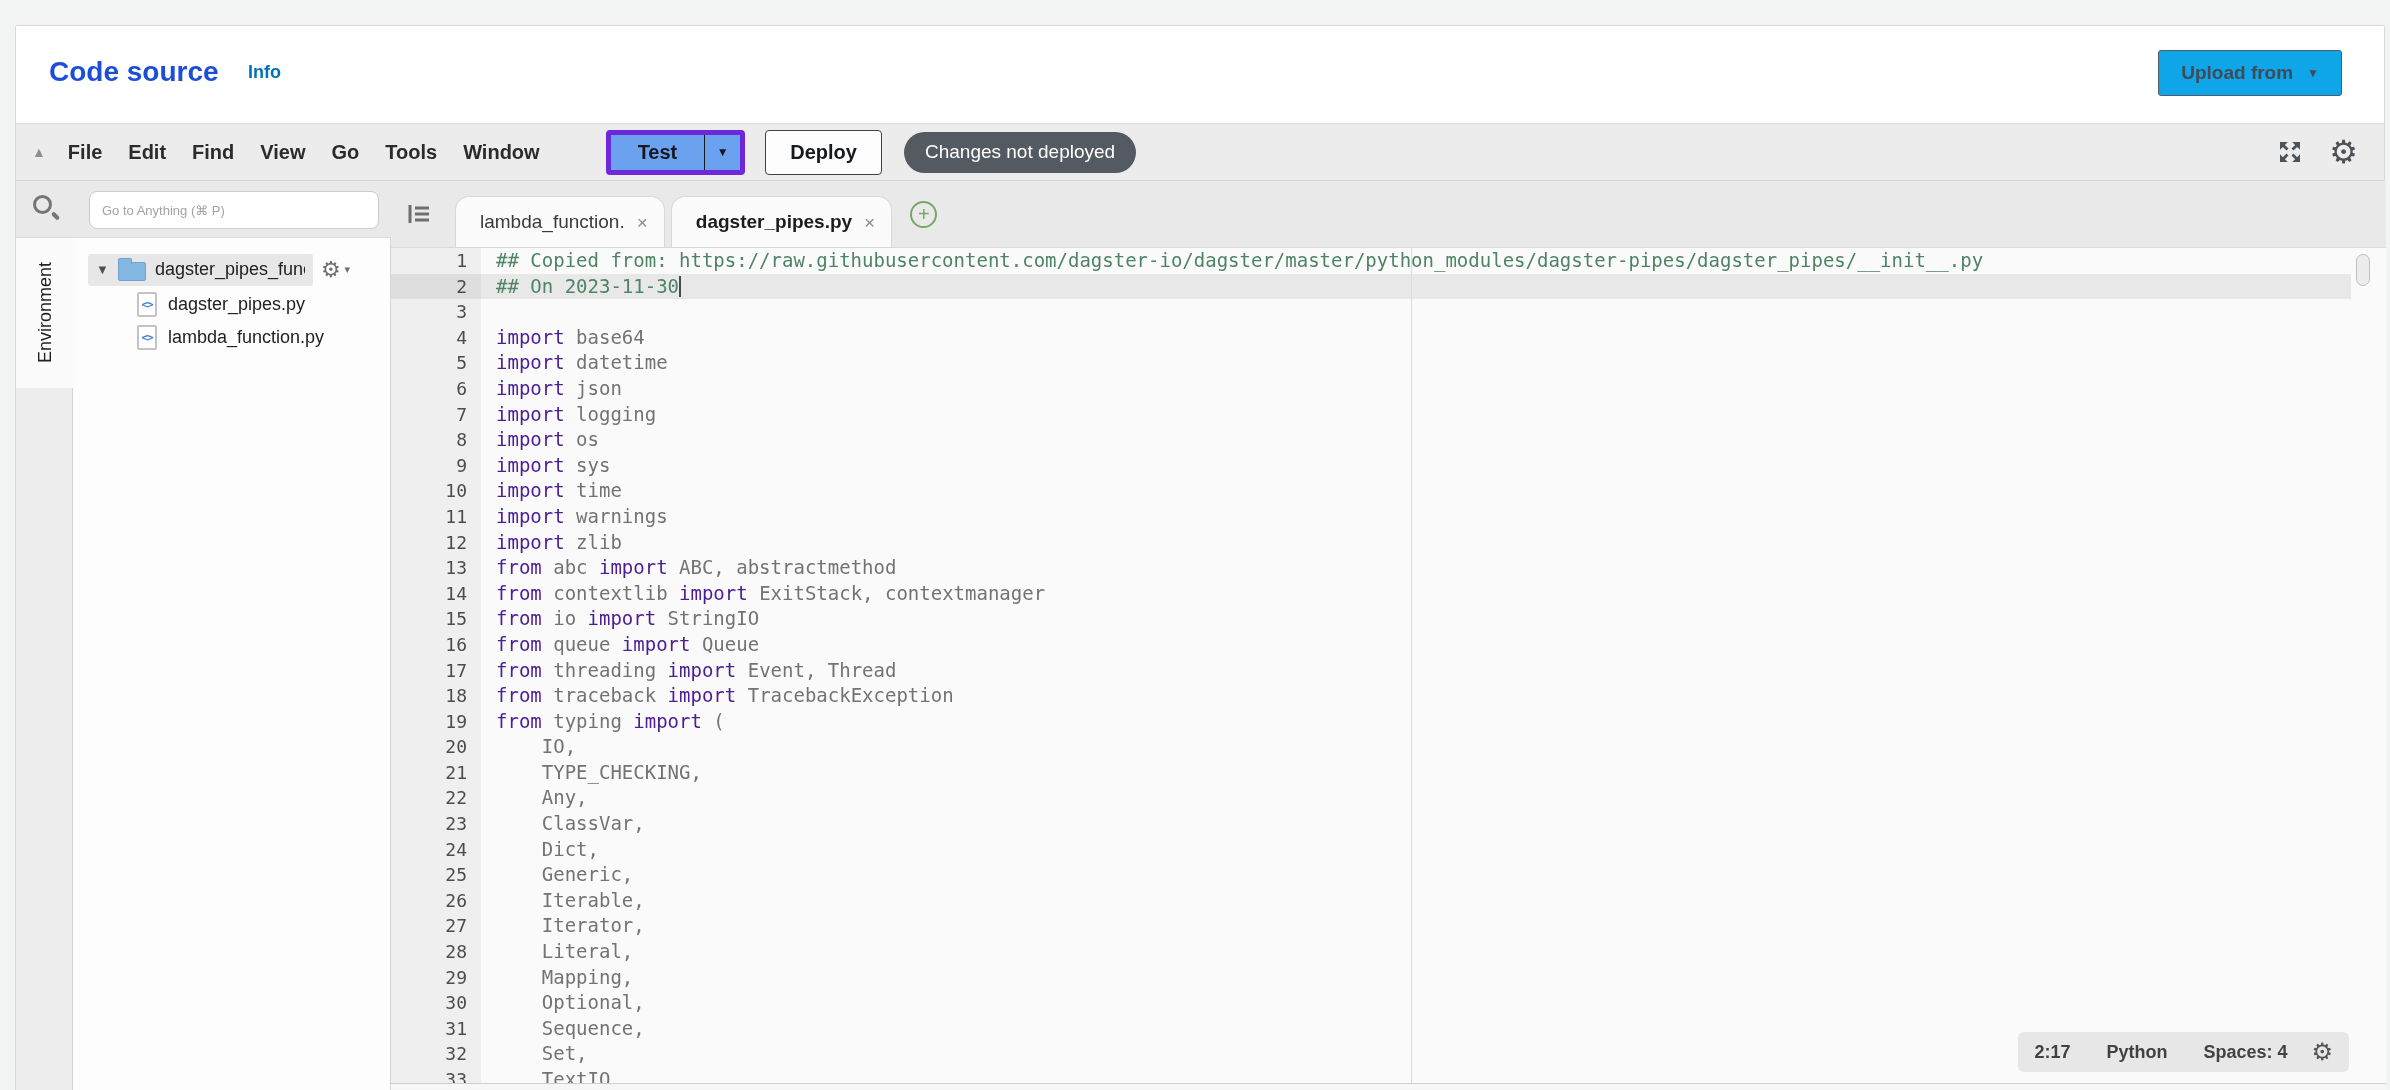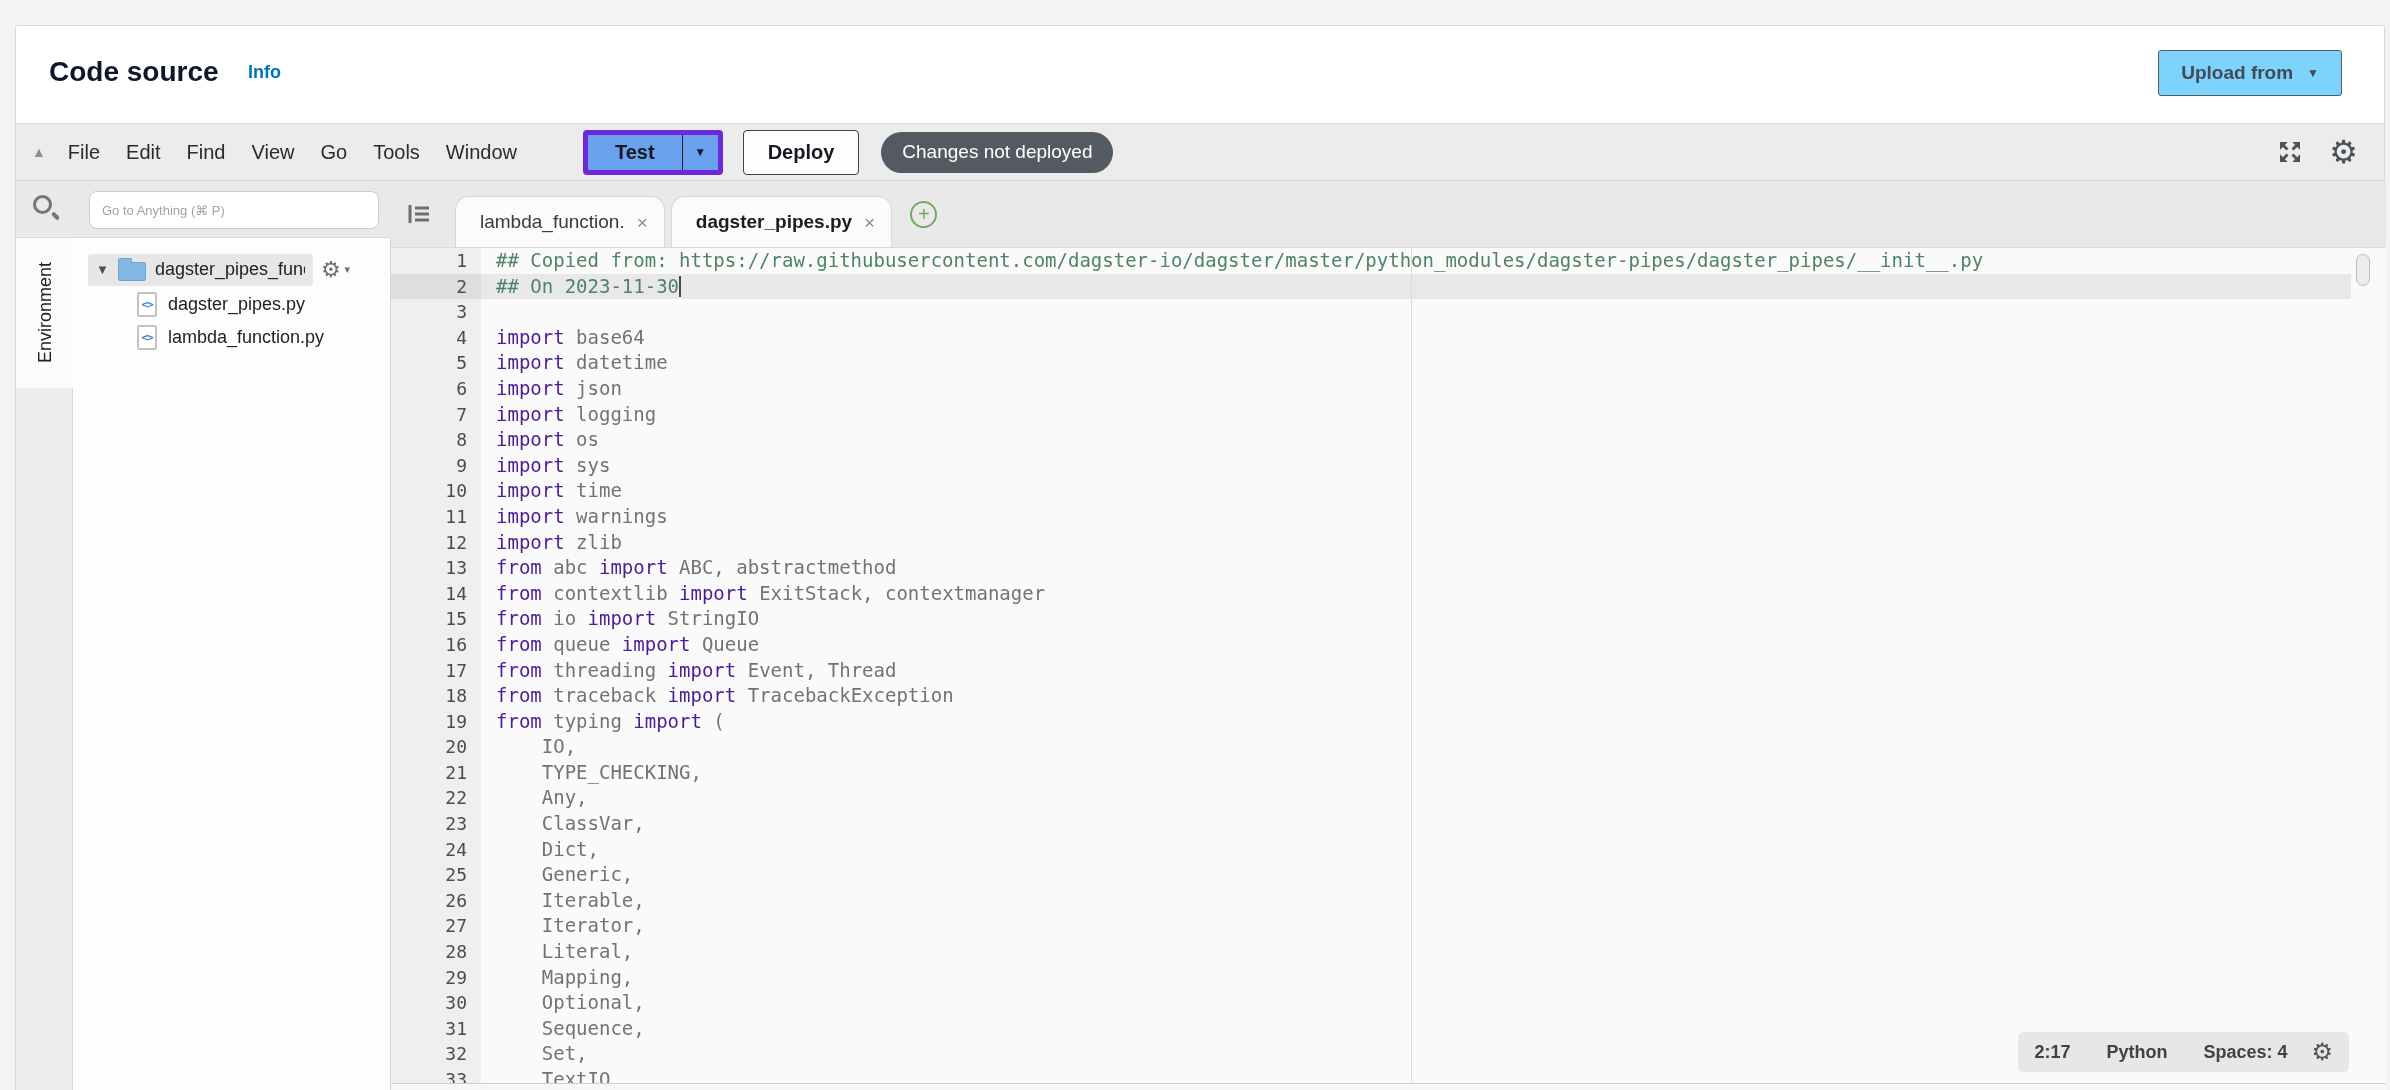--- a/index.html
+++ b/index.html
@@ -11,38 +11,38 @@
     overflow:hidden;
     position:relative;
   }
   .card {
     position:absolute; left:15px; top:25px; width:2370px; height:1065px;
     background:#ffffff; border:1px solid #d5d9d9; border-bottom:none;
     border-radius:3px 3px 0 0;
   }
   
   .card-header { position:absolute; left:0; top:0; width:100%; height:97px; background:#fff; }
-  .page-title { position:absolute; left:33px; top:30px; font-size:28px; font-weight:700; color:#0f172a; }
+  .page-title { position:absolute; left:33px; top:30px; font-size:28px; font-weight:700; color:#1d4ed8; }
   .info-link { position:absolute; left:232px; top:36px; font-size:18px; font-weight:700; color:#0073bb; text-decoration:none; cursor:pointer; }
   .upload-btn {
     position:absolute; right:42px; top:24px; height:46px; padding:0 22px;
-    background:#7dd3fc; border:1px solid #545b64; border-radius:3px;
+    background:#0ea5e9; border:1px solid #545b64; border-radius:3px;
     font-size:19px; font-weight:700; color:#414a55;
     display:flex; align-items:center; gap:14px; cursor:pointer;
     font-family:"Liberation Sans", sans-serif;
   }
   .caret-down { font-size:12px; line-height:1; }
   
   .menubar {
     position:absolute; left:0; top:97px; width:100%; height:58px;
     background:#ececec; border-top:1px solid #dedede; border-bottom:1px solid #d4d4d4;
     display:flex; align-items:center; padding:0 26px 0 16px;
   }
   .collapse-tri { color:#8f8f8f; font-size:14px; margin-right:22px; cursor:pointer; }
-  .menu-items { display:flex; align-items:flex-start; }
+  .menu-items { display:flex; align-items:flex-start;font-weight:bold; }
   .menu-item { font-size:20px; color:#2b2b2b; padding:0 26px 0 0; margin-right:26px; cursor:pointer; white-space:nowrap; padding-right:0; }
   .menu-item + .menu-item { }
   .test-split { display:flex; margin-left:40px; height:45px; border:5px solid #6d28d9; border-radius:4px; overflow:hidden; cursor:pointer; }
   .test-main {
     background:#6aa2ef; color:#16191f; font-size:20px; font-weight:700;
     display:flex; align-items:center; padding:0 27px; border:none; cursor:pointer;
     font-family:"Liberation Sans", sans-serif;
   }
   .test-caret {
     background:#6aa2ef; width:36px; display:flex; align-items:center; justify-content:center;

